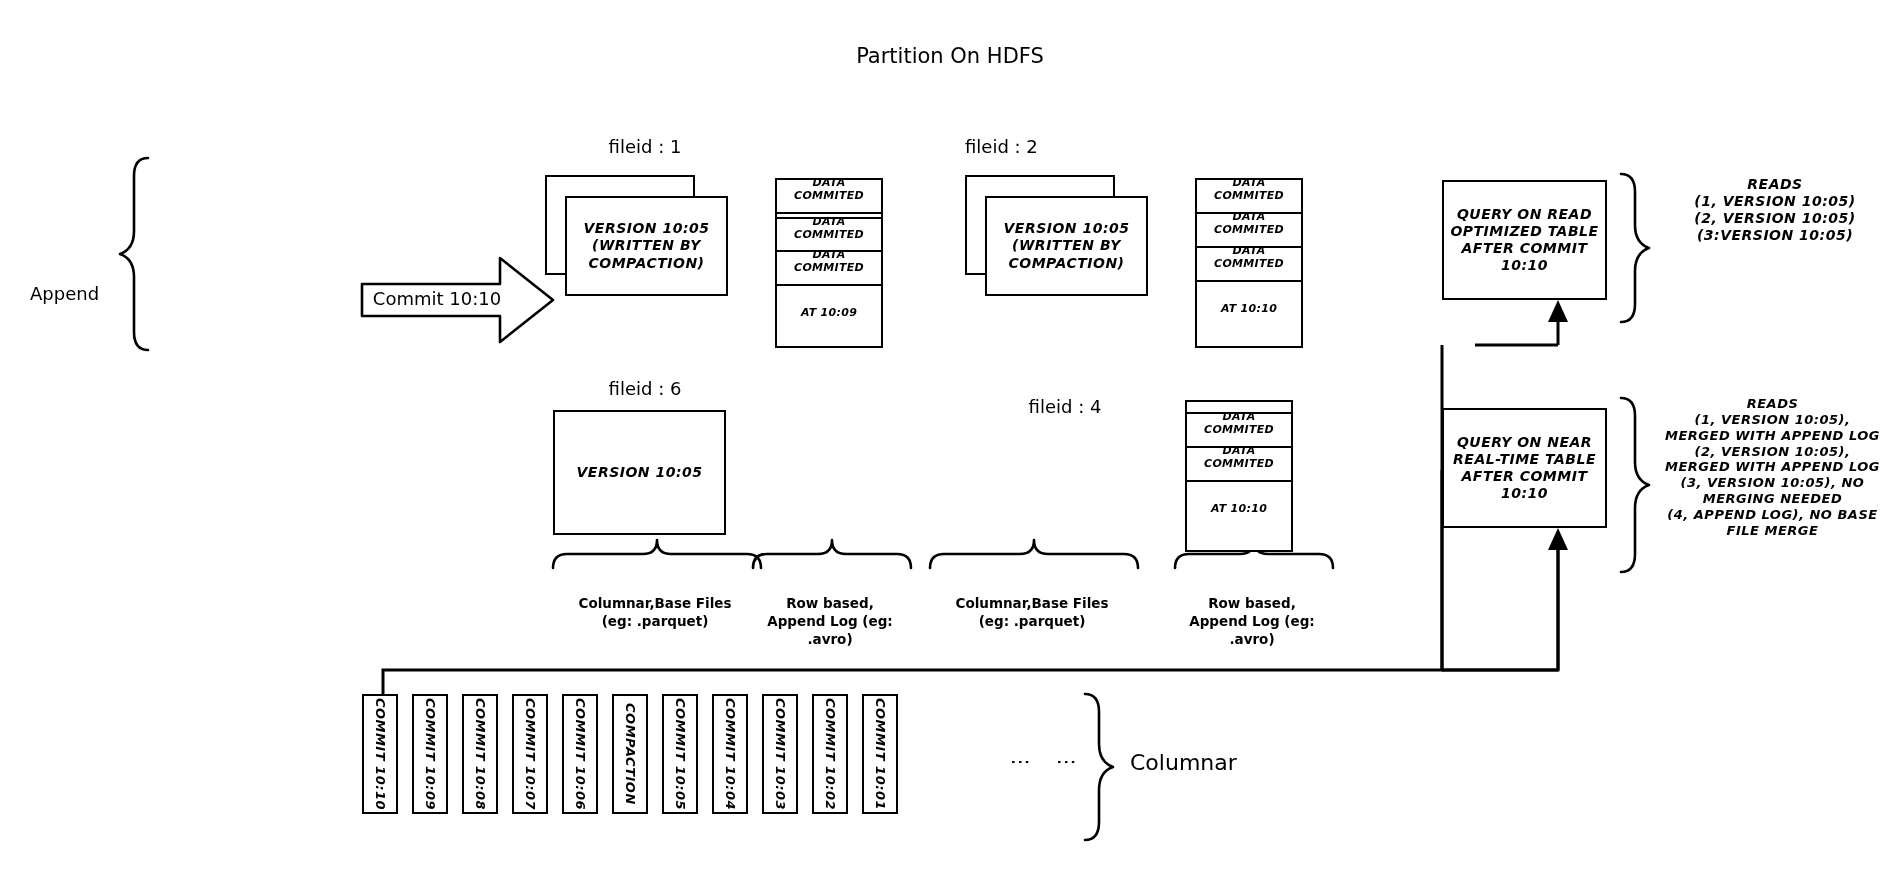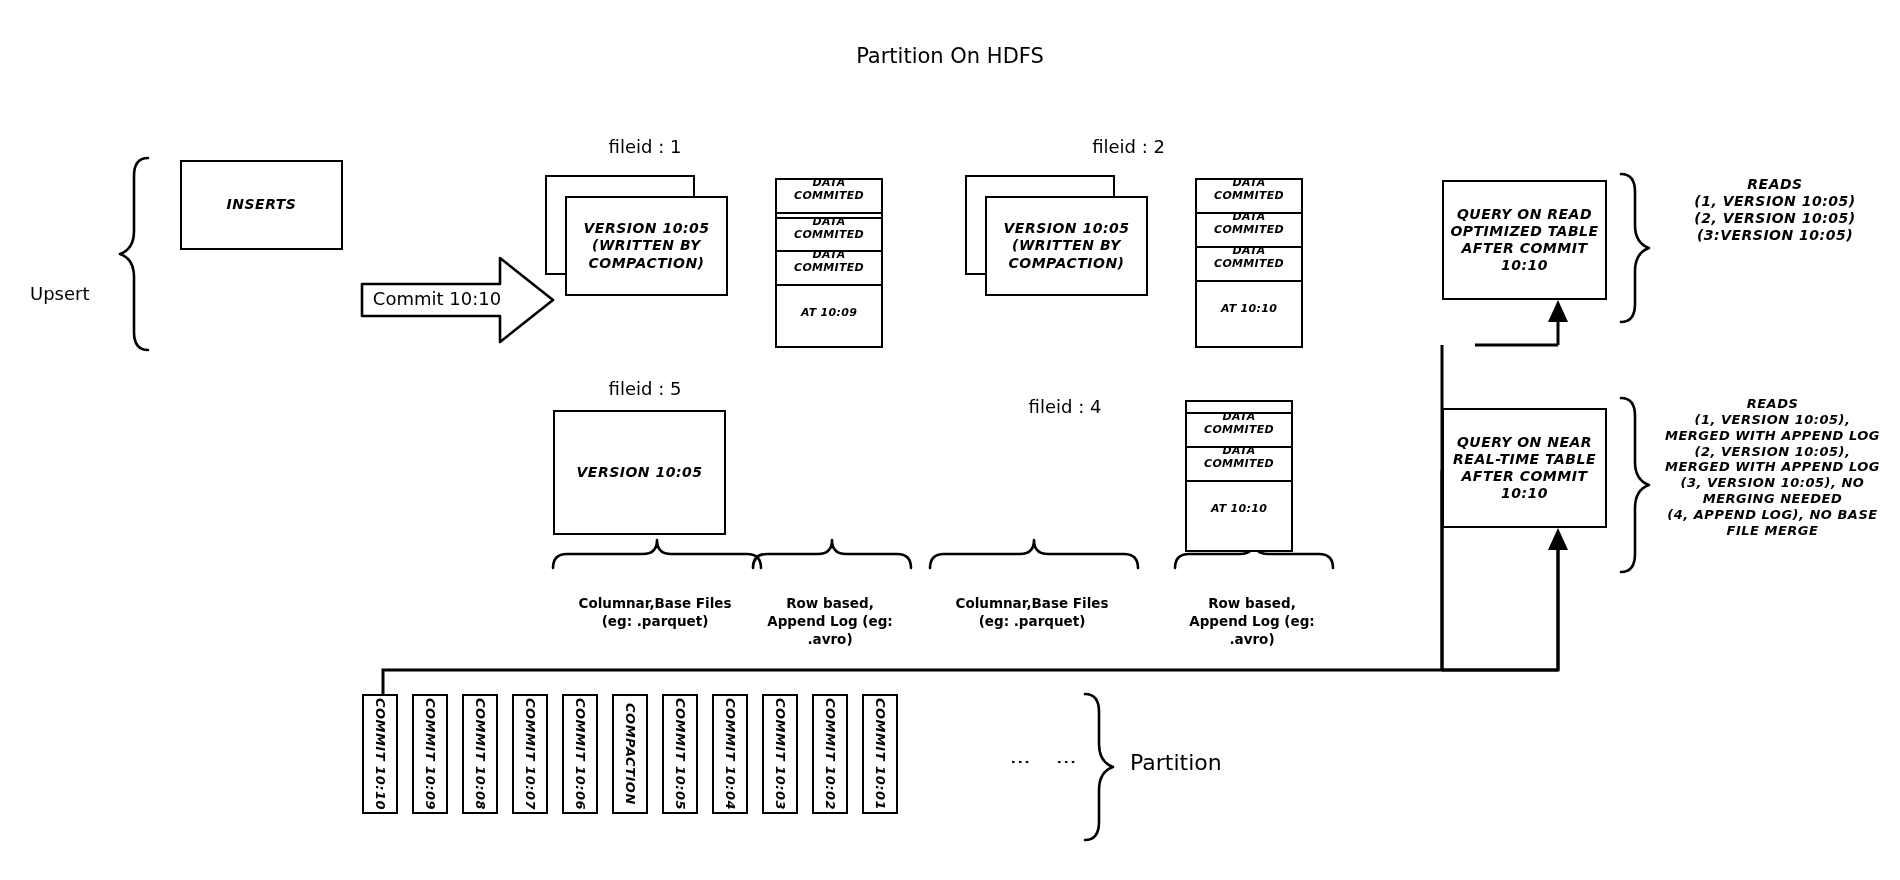--- a/index.html
+++ b/index.html
@@ -61,25 +61,22 @@
     <path class="stk3" d="M1442 670 H1558"></path>
 
     <path class="stk3" d="M1558 670 V544"></path>
     <path class="stk3" d="M1475 345 H1558"></path>
     <path class="stk3" d="M1558 345 V320"></path>
 
     <path class="fillblk" d="M1558 300 l -10 22 h20 Z"></path>
     <path class="fillblk" d="M1558 528 l -10 22 h20 Z"></path>
   </svg>
 
-  <div class="abs lbl hand" style="left:30px;top:283px;width:110px;text-align:left;">Upsert</div>
-
-  <div class="box" style="left:180px;top:160px;width:163px;height:90px;">
-    <span class="cap">INSERTS</span>
-  </div>
+  <div class="abs lbl hand" style="left:30px;top:283px;width:110px;text-align:left;">Append</div>
+
 
 
   <div class="abs lbl hand" style="left:372px;top:288px;width:130px;text-align:center;">Commit 10:10</div>
 
   <div class="abs lbl hand" style="left:545px;top:136px;width:200px;text-align:center;">fileid : 1</div>
   <div class="box" style="left:545px;top:175px;width:150px;height:100px;"></div>
   <div class="box" style="left:565px;top:196px;width:163px;height:100px;flex-direction:column;">
     <span class="cap">VERSION 10:05</span>
     <span class="cap">(WRITTEN BY</span>
     <span class="cap">COMPACTION)</span>
@@ -92,42 +89,42 @@
   </div>
   <div class="box" style="left:775px;top:217px;width:108px;height:36px;flex-direction:column;">
     <span class="cap2">DATA COMMITED</span>
     <span class="cap2">AT 10:08</span>
   </div>
   <div class="box" style="left:775px;top:250px;width:108px;height:36px;flex-direction:column;">
     <span class="cap2">DATA COMMITED</span>
     <span class="cap2">AT 10:09</span>
   </div>
 
-  <div class="abs lbl hand" style="left:965px;top:136px;width:200px;text-align:right;">fileid : 2</div>
+  <div class="abs lbl hand" style="left:965px;top:136px;width:200px;text-align:left;">fileid : 2</div>
   <div class="box" style="left:965px;top:175px;width:150px;height:100px;"></div>
   <div class="box" style="left:985px;top:196px;width:163px;height:100px;flex-direction:column;">
     <span class="cap">VERSION 10:05</span>
     <span class="cap">(WRITTEN BY</span>
     <span class="cap">COMPACTION)</span>
   </div>
   <div class="box" style="left:1195px;top:178px;width:108px;height:170px;display:block;"></div>
   <div class="box" style="left:1195px;top:178px;width:108px;height:36px;flex-direction:column;">
     <span class="cap2">DATA COMMITED</span>
     <span class="cap2">AT 10:07</span>
   </div>
   <div class="box" style="left:1195px;top:212px;width:108px;height:36px;flex-direction:column;">
     <span class="cap2">DATA COMMITED</span>
     <span class="cap2">AT 10:09</span>
   </div>
   <div class="box" style="left:1195px;top:246px;width:108px;height:36px;flex-direction:column;">
     <span class="cap2">DATA COMMITED</span>
     <span class="cap2">AT 10:10</span>
   </div>
 
-  <div class="abs lbl hand" style="left:545px;top:378px;width:200px;text-align:center;">fileid : 5</div>
+  <div class="abs lbl hand" style="left:545px;top:378px;width:200px;text-align:center;">fileid : 6</div>
   <div class="box" style="left:553px;top:410px;width:173px;height:125px;">
     <span class="cap">VERSION 10:05</span>
   </div>
 
   <div class="abs lbl hand" style="left:965px;top:396px;width:200px;text-align:center;">fileid : 4</div>
   <div class="box" style="left:1185px;top:400px;width:108px;height:152px;display:block;"></div>
   <div class="box" style="left:1185px;top:412px;width:108px;height:36px;flex-direction:column;">
     <span class="cap2">DATA COMMITED</span>
     <span class="cap2">AT 10:06</span>
   </div>
@@ -220,15 +217,15 @@
         <span class="cap" style="transform: rotate(90deg); white-space: nowrap; font-size: 13px; display: inline-block;">COMMIT  10:02</span>
       </div>
       <div class="box" style="left: 500px; top: 0px; width: 36px; height: 120px; overflow: hidden;">
         <span class="cap" style="transform: rotate(90deg); white-space: nowrap; font-size: 13px; display: inline-block;">COMMIT  10:01</span>
       </div>
     </div>
 
   <div class="dotcol" style="left:1016px;top:752px;">⋮</div>
   <div class="dotcol" style="left:1062px;top:752px;">⋮</div>
 
-  <div class="abs lbl hand" style="left:1130px;top:750px;width:160px;font-size:22px;">Partition</div>
+  <div class="abs lbl hand" style="left:1130px;top:750px;width:160px;font-size:22px;">Columnar</div>
 
 </div>
 
 </body></html>

